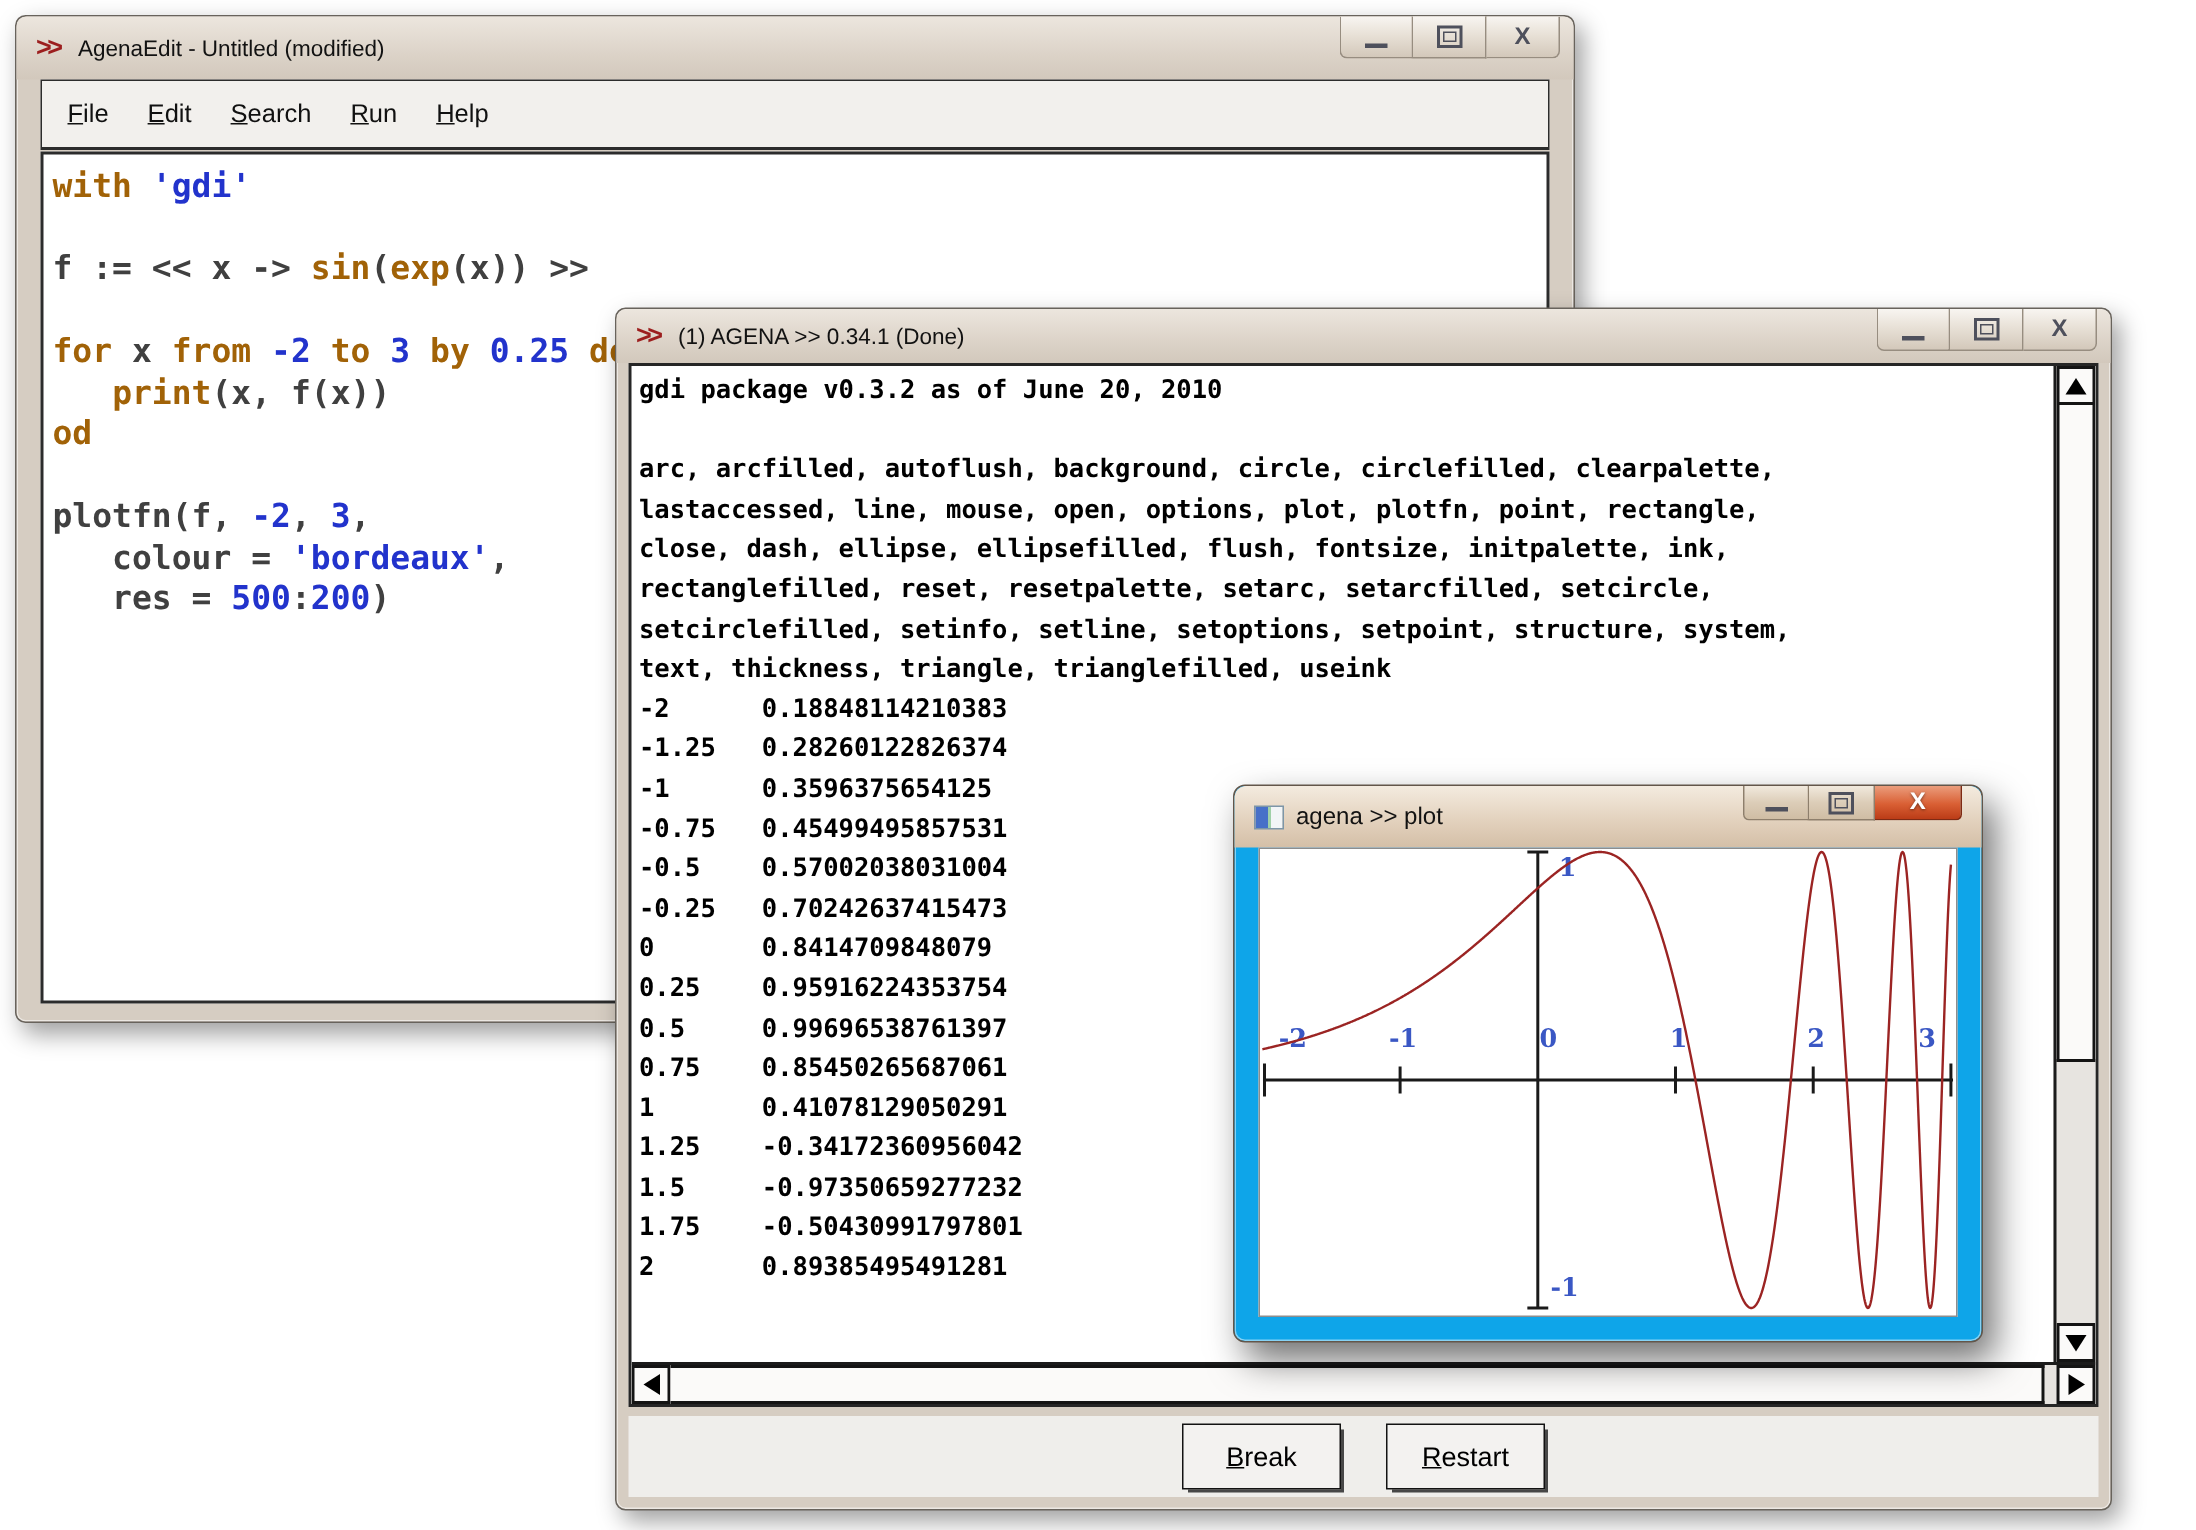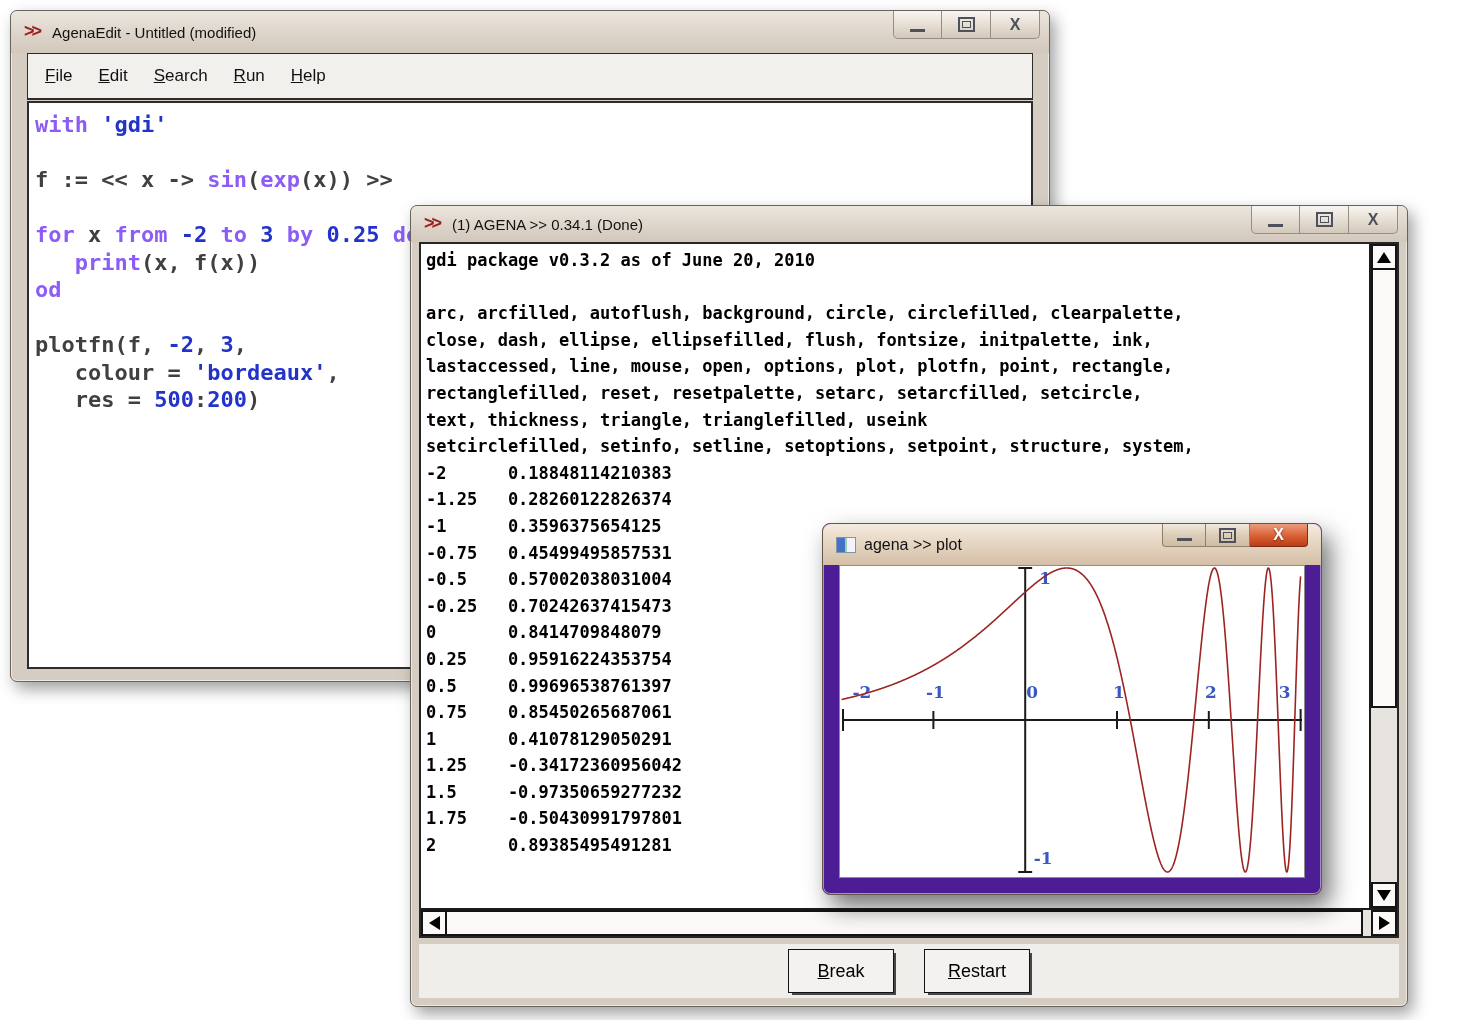--- a/index.html
+++ b/index.html
@@ -60,21 +60,21 @@
   .menu-item{padding:4px 13px;}
   .editor-area{
     flex:1;background:#ffffff;border:2px solid #2c2c2c;border-top-width:2px;
     margin-top:1px;
     padding:8px 6px;overflow:hidden;
     font-family:"DejaVu Sans Mono","Liberation Mono",monospace;
     font-weight:700;font-size:22px;line-height:27.5px;
     color:#000;
   }
   .code-line{white-space:pre;min-height:27.5px;}
-  .seg-k{color:#8b5cf6;}
+  .seg-k{color:#a16207;}
   .seg-v{color:#2233cc;}
   .seg-p{color:#404040;}
   
   #console-window{left:410px;top:205px;width:996px;height:800px;z-index:2;}
   #console-window .titlebar{height:36px;}
   #console-window .win-body{
     position:absolute;left:8px;right:8px;top:36px;bottom:8px;
     display:flex;flex-direction:column;
   }
   .console-frame{
@@ -119,21 +119,21 @@
   .tk-button{
     min-width:104px;height:42px;
     background:#f3f2f0;border:1px solid #121212;
     box-shadow:3px 3px 0 -1px #474747;
     font-family:"Liberation Sans",sans-serif;font-size:18px;color:#000;
     display:flex;align-items:center;justify-content:center;
   }
   
   #plot-window{
     left:822px;top:523px;width:498px;height:370px;z-index:3;
-    background:#4c1d95;
+    background:#0ea5e9;
     border:1px solid #63564a;border-radius:8px;
     box-shadow:0 0 0 1px rgba(255,255,255,.5) inset, 8px 12px 24px rgba(0,0,0,.55);
     position:absolute;
   }
   #plot-window .titlebar{
     height:41px;border-radius:8px 8px 0 0;
     background:linear-gradient(#f4ebdf,#e3d2be 55%,#d4bfa7);
     font-size:16px;gap:8px;
   }
   .plot-icon{
@@ -221,25 +221,25 @@
           <span class="g-close">X</span>
         </div>
     </div>
   </div>
   <div class="win-body">
     <div class="console-frame">
       <div class="console-text">
           <div class="con-line">gdi package v0.3.2 as of June 20, 2010</div>
           <div class="con-line"></div>
           <div class="con-line">arc, arcfilled, autoflush, background, circle, circlefilled, clearpalette,</div>
+          <div class="con-line">lastaccessed, line, mouse, open, options, plot, plotfn, point, rectangle,</div>
           <div class="con-line">close, dash, ellipse, ellipsefilled, flush, fontsize, initpalette, ink,</div>
-          <div class="con-line">lastaccessed, line, mouse, open, options, plot, plotfn, point, rectangle,</div>
           <div class="con-line">rectanglefilled, reset, resetpalette, setarc, setarcfilled, setcircle,</div>
+          <div class="con-line">setcirclefilled, setinfo, setline, setoptions, setpoint, structure, system,</div>
           <div class="con-line">text, thickness, triangle, trianglefilled, useink</div>
-          <div class="con-line">setcirclefilled, setinfo, setline, setoptions, setpoint, structure, system,</div>
           <div class="con-line">-2      0.18848114210383</div>
           <div class="con-line">-1.25   0.28260122826374</div>
           <div class="con-line">-1      0.3596375654125</div>
           <div class="con-line">-0.75   0.45499495857531</div>
           <div class="con-line">-0.5    0.57002038031004</div>
           <div class="con-line">-0.25   0.70242637415473</div>
           <div class="con-line">0       0.8414709848079</div>
           <div class="con-line">0.25    0.95916224353754</div>
           <div class="con-line">0.5     0.99696538761397</div>
           <div class="con-line">0.75    0.85450265687061</div>

